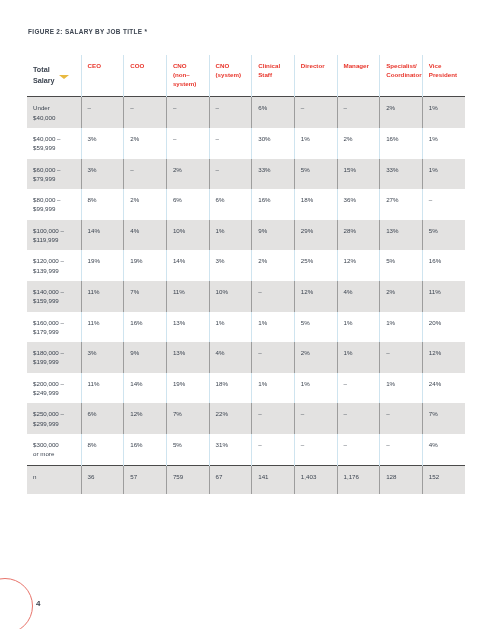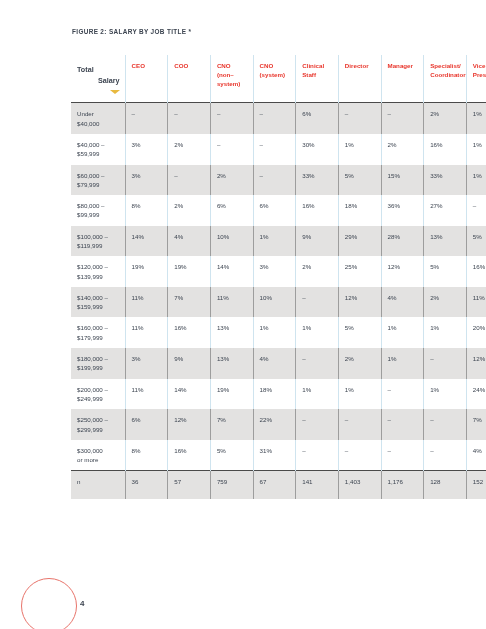--- a/index.html
+++ b/index.html
@@ -11,21 +11,20 @@
     height: 629px;
     background: #ffffff;
     font-family: "Liberation Sans", sans-serif;
     color: #3c4450;
     position: relative;
     overflow: hidden;
   }
   .page {
     position: absolute;
     inset: 0;
-    margin-left: 44px;
   }
   .figure-title {
     position: absolute;
     left: 28px;
     top: 28px;
     font-size: 6.4px;
     font-weight: bold;
     letter-spacing: 0.35px;
     color: #3c4450;
     white-space: nowrap;
@@ -60,23 +59,22 @@
     color: #3c4450;
     font-size: 7.2px;
     line-height: 1.55;
     padding-top: 9px;
   }
   thead tr {
     border-bottom: 1.4px solid #4a4a4a;
   }
   .sal-line {
     display: flex;
-    align-items: flex-end;
+    align-items: flex-start;
     gap: 4px;
-    flex-direction: column;
   }
   .sort-caret {
     width: 0;
     height: 0;
     border-left: 5.5px solid transparent;
     border-right: 5.5px solid transparent;
     border-top: 4.5px solid #e8b93f;
     display: inline-block;
   }
   tbody td {

